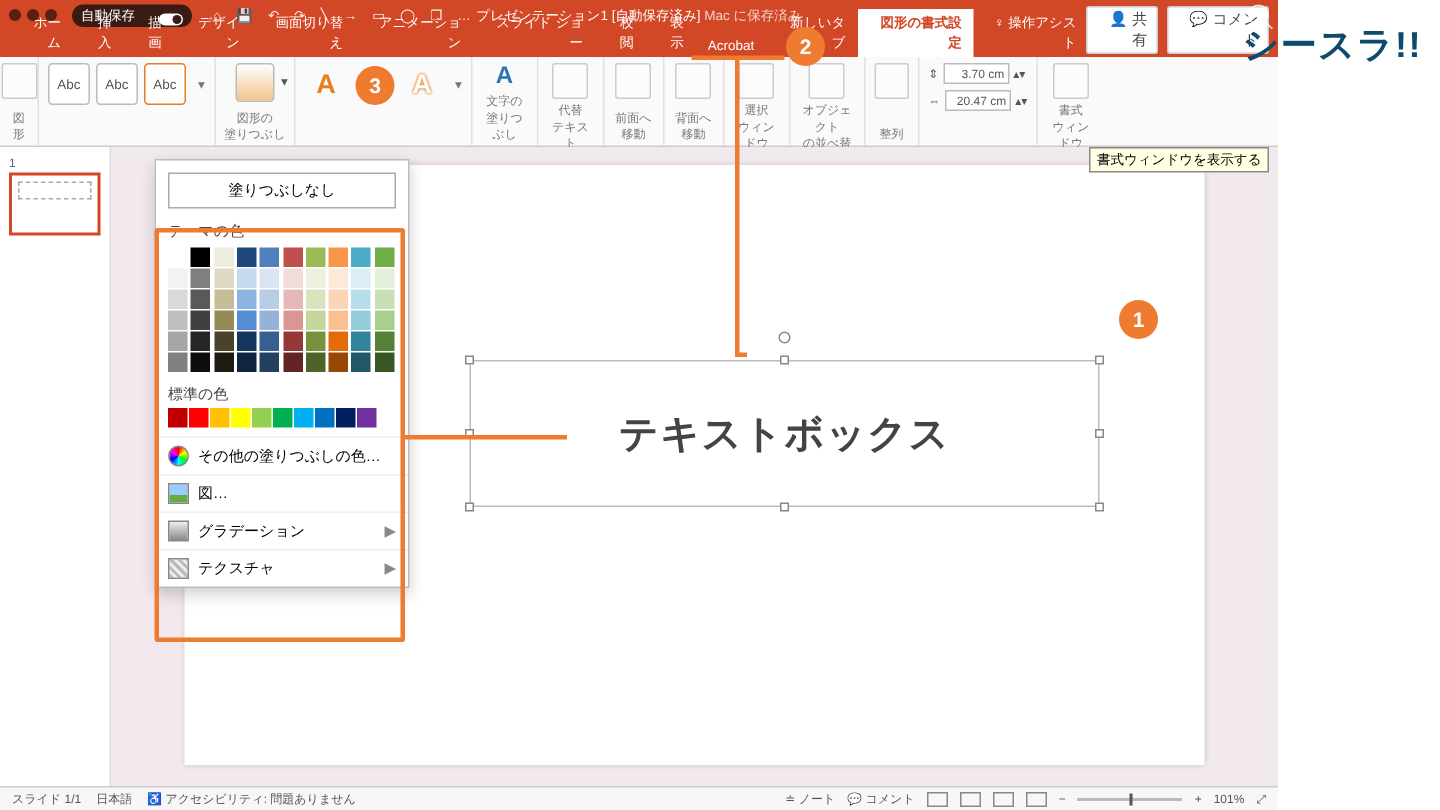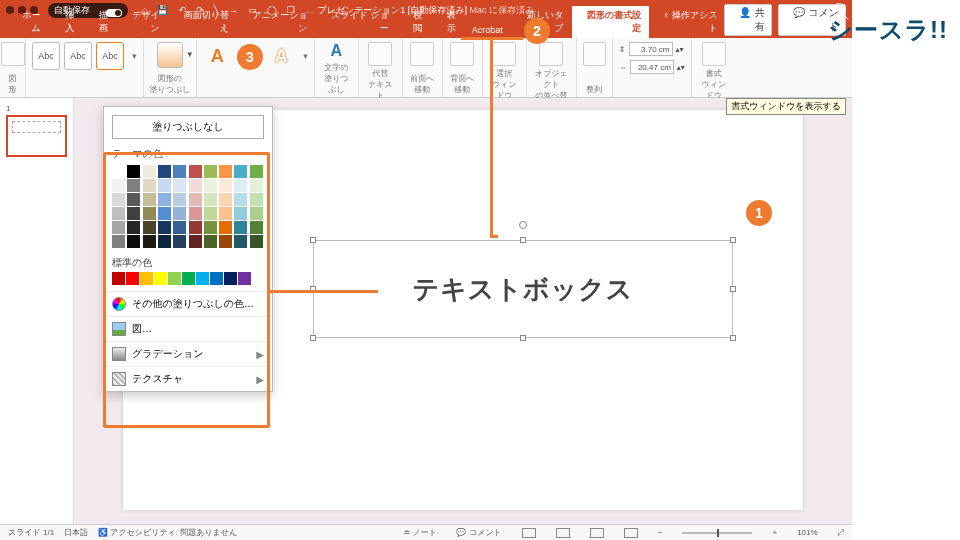--- a/index.html
+++ b/index.html
@@ -68,21 +68,21 @@
   .popup .item .chev{margin-left:auto;color:#888;}
   .mini-ico{width:14px;height:14px;border:1px solid #888;display:inline-block;}
   
   .ann-box{position:absolute;border:3px solid #ee7b30;z-index:40;border-radius:2px;pointer-events:none;}
   .ann1{left:103px;top:152px;width:167px;height:276px;}
   .ann-connector{position:absolute;background:#ee7b30;z-index:39;}
   .badge{position:absolute;width:26px;height:26px;border-radius:50%;background:#ee7b30;color:#fff;display:flex;align-items:center;justify-content:center;font-weight:700;font-size:14px;z-index:50;}
   .underline{position:absolute;height:3px;background:#ee7b30;z-index:41;}
   
   .status{position:absolute;left:0;right:0;bottom:0;height:16px;border-top:1px solid #ccc;background:#f7f7f7;display:flex;align-items:center;font-size:8px;color:#555;padding:0 8px;gap:10px;}
-  .status .right{margin-left:auto;display:flex;align-items:center;gap:20px;}
+  .status .right{margin-left:auto;display:flex;align-items:center;gap:8px;}
   .viewbtn{width:14px;height:10px;border:1px solid #888;}
   .zoom-track{width:70px;height:2px;background:#bbb;position:relative;}
   .zoom-track::before,.zoom-track::after{content:"";position:absolute;top:-3px;width:8px;height:8px;color:#555;}
   .zoom-thumb{position:absolute;left:50%;top:-3px;width:2px;height:8px;background:#555;}
   
   .brand{position:absolute;right:12px;top:14px;font-size:24px;font-weight:900;color:#0c4a6e;letter-spacing:1px;}
   
   .tooltip{position:absolute;right:6px;top:98px;background:#ffffe1;border:1px solid #888;font-size:9px;padding:1px 4px;z-index:30;}
 </style>
 </head>

